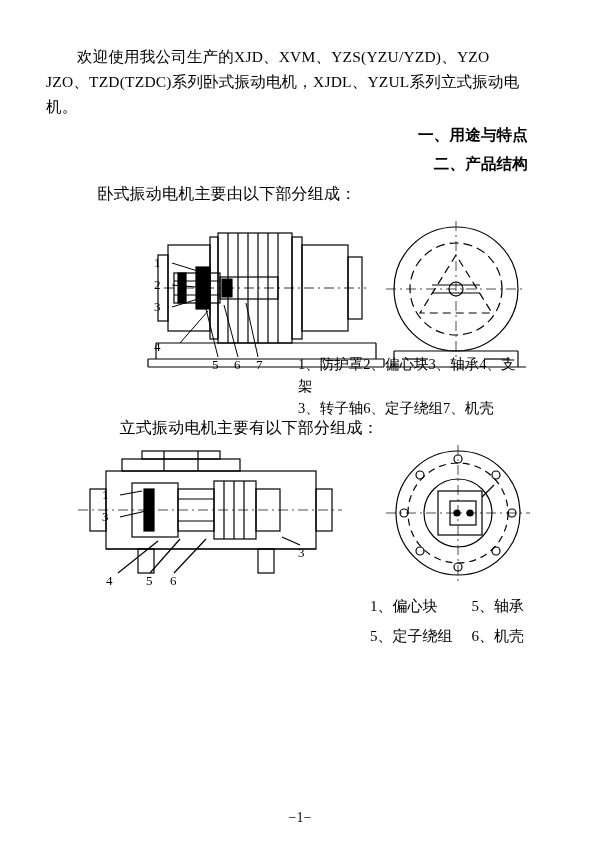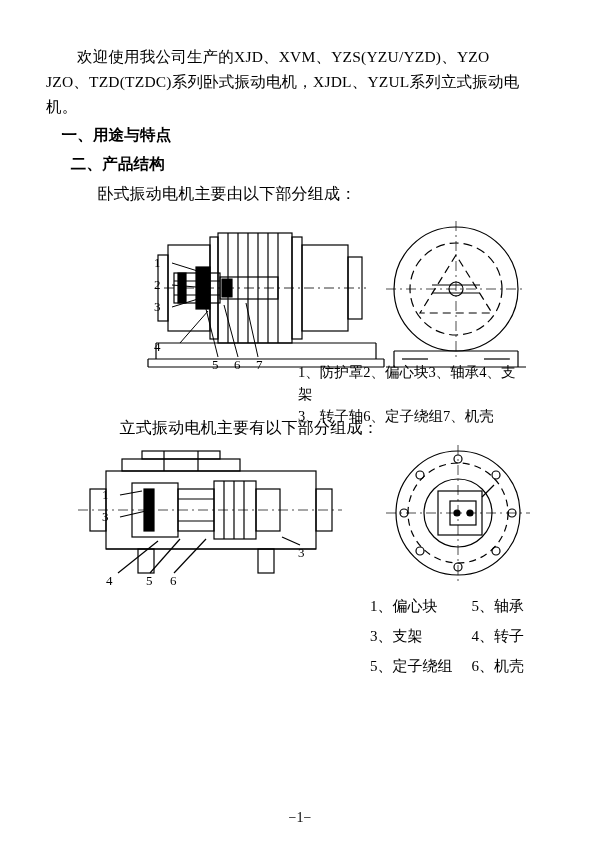--- a/index.html
+++ b/index.html
@@ -29,40 +29,40 @@
     letter-spacing: 0.2px;
   }
   .body-text {
     text-indent: 2em;
   }
   .heading {
     font-weight: bold;
     font-size: 15.5px;
     line-height: 26px;
     margin: 3px 0 0 0;
+    text-align: right;
   }
   .heading.indent1 { padding-left: 1.0em; }
   .heading.indent2 { padding-left: 1.6em; }
   .sub-title {
     font-size: 16px;
     line-height: 24px;
     padding-left: 3.2em;
     margin-top: 6px;
     font-family: Liberation Mono, monospace;
   }
   .figure-block {
     position: relative;
     width: 100%;
   }
   .fig1 { height: 200px; margin-top: 4px; }
   .fig2 { height: 215px; margin-top: 4px; }
   .legend {
     font-size: 14.5px;
     line-height: 22px;
-    margin-top: 8px;
   }
   .legend-abs {
     position: absolute;
   }
   .legend2 {
     position: absolute;
     font-size: 15px;
     line-height: 26px;
   }
   .legend2 td {
@@ -252,24 +252,20 @@
       </g>
     </svg>
 
     <table class="legend2" style="left:296px; top:145px;margin-left:25px;">
       <tbody>
           <tr>
         <td>1、偏心块</td>
         <td>5、轴承</td>
       </tr>
       <tr>
-        <td>3、支架</td>
-        <td>4、转子</td>
-      </tr>
-      <tr>
         <td>5、定子绕组</td>
         <td>6、机壳</td>
       </tr>
     </tbody>
       </table>
   </div>
 
   <div class="footer">−1−</div>
 </div>
 

